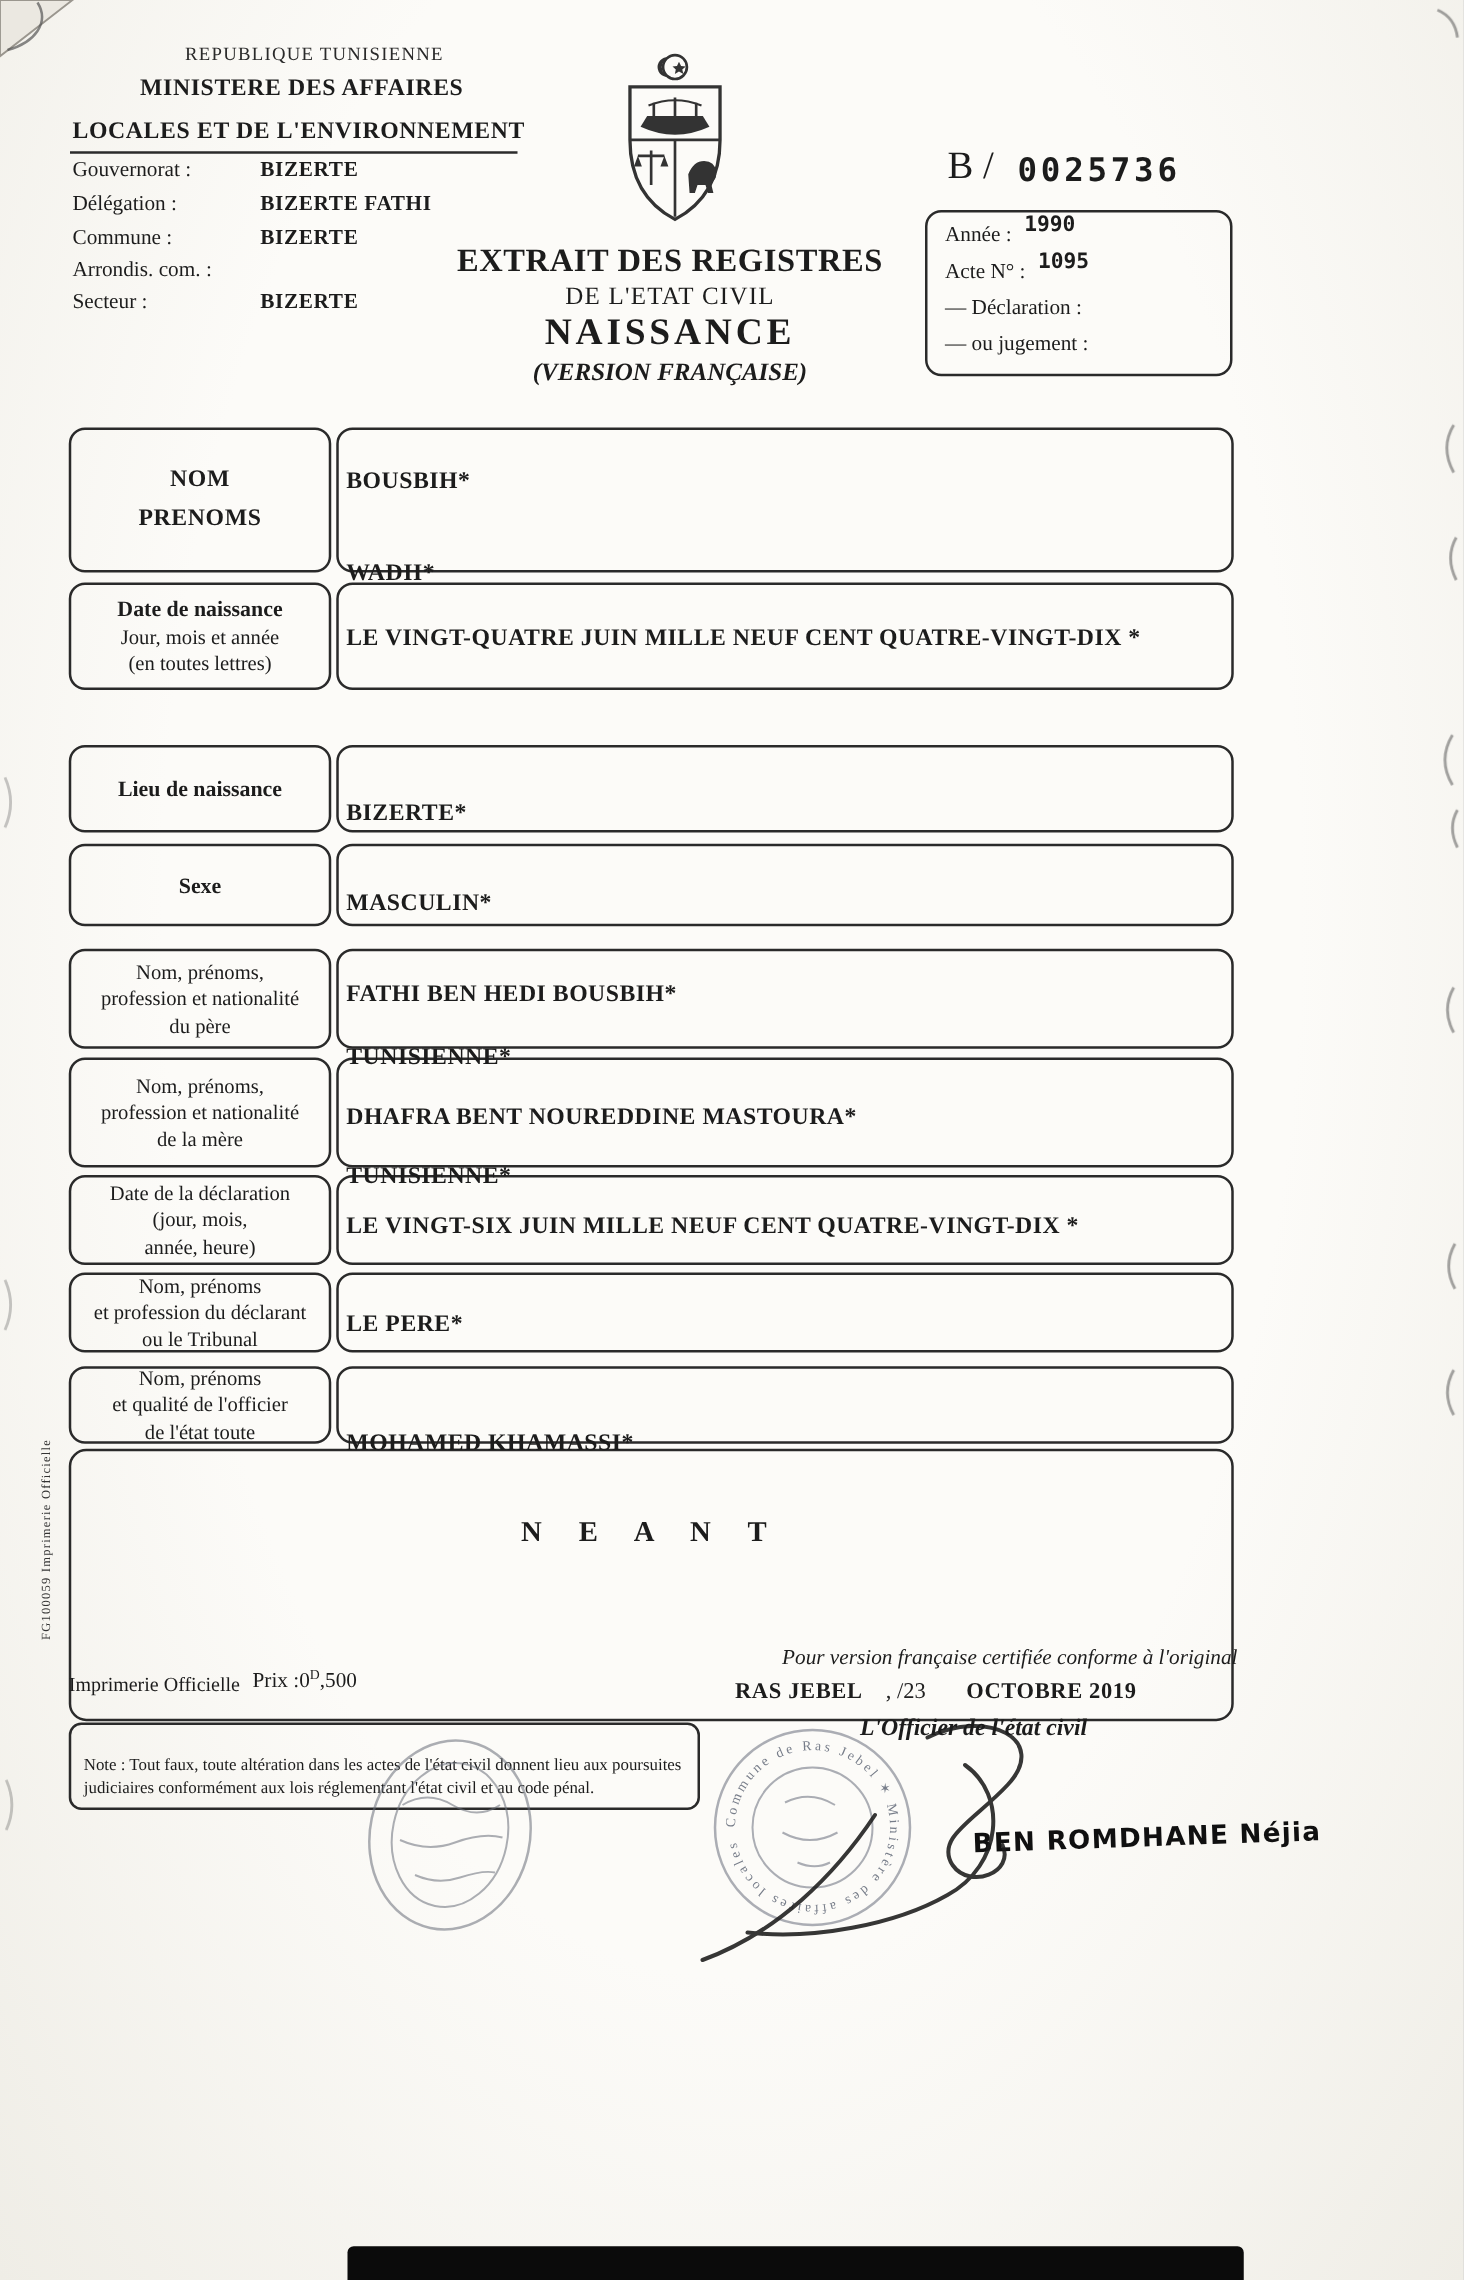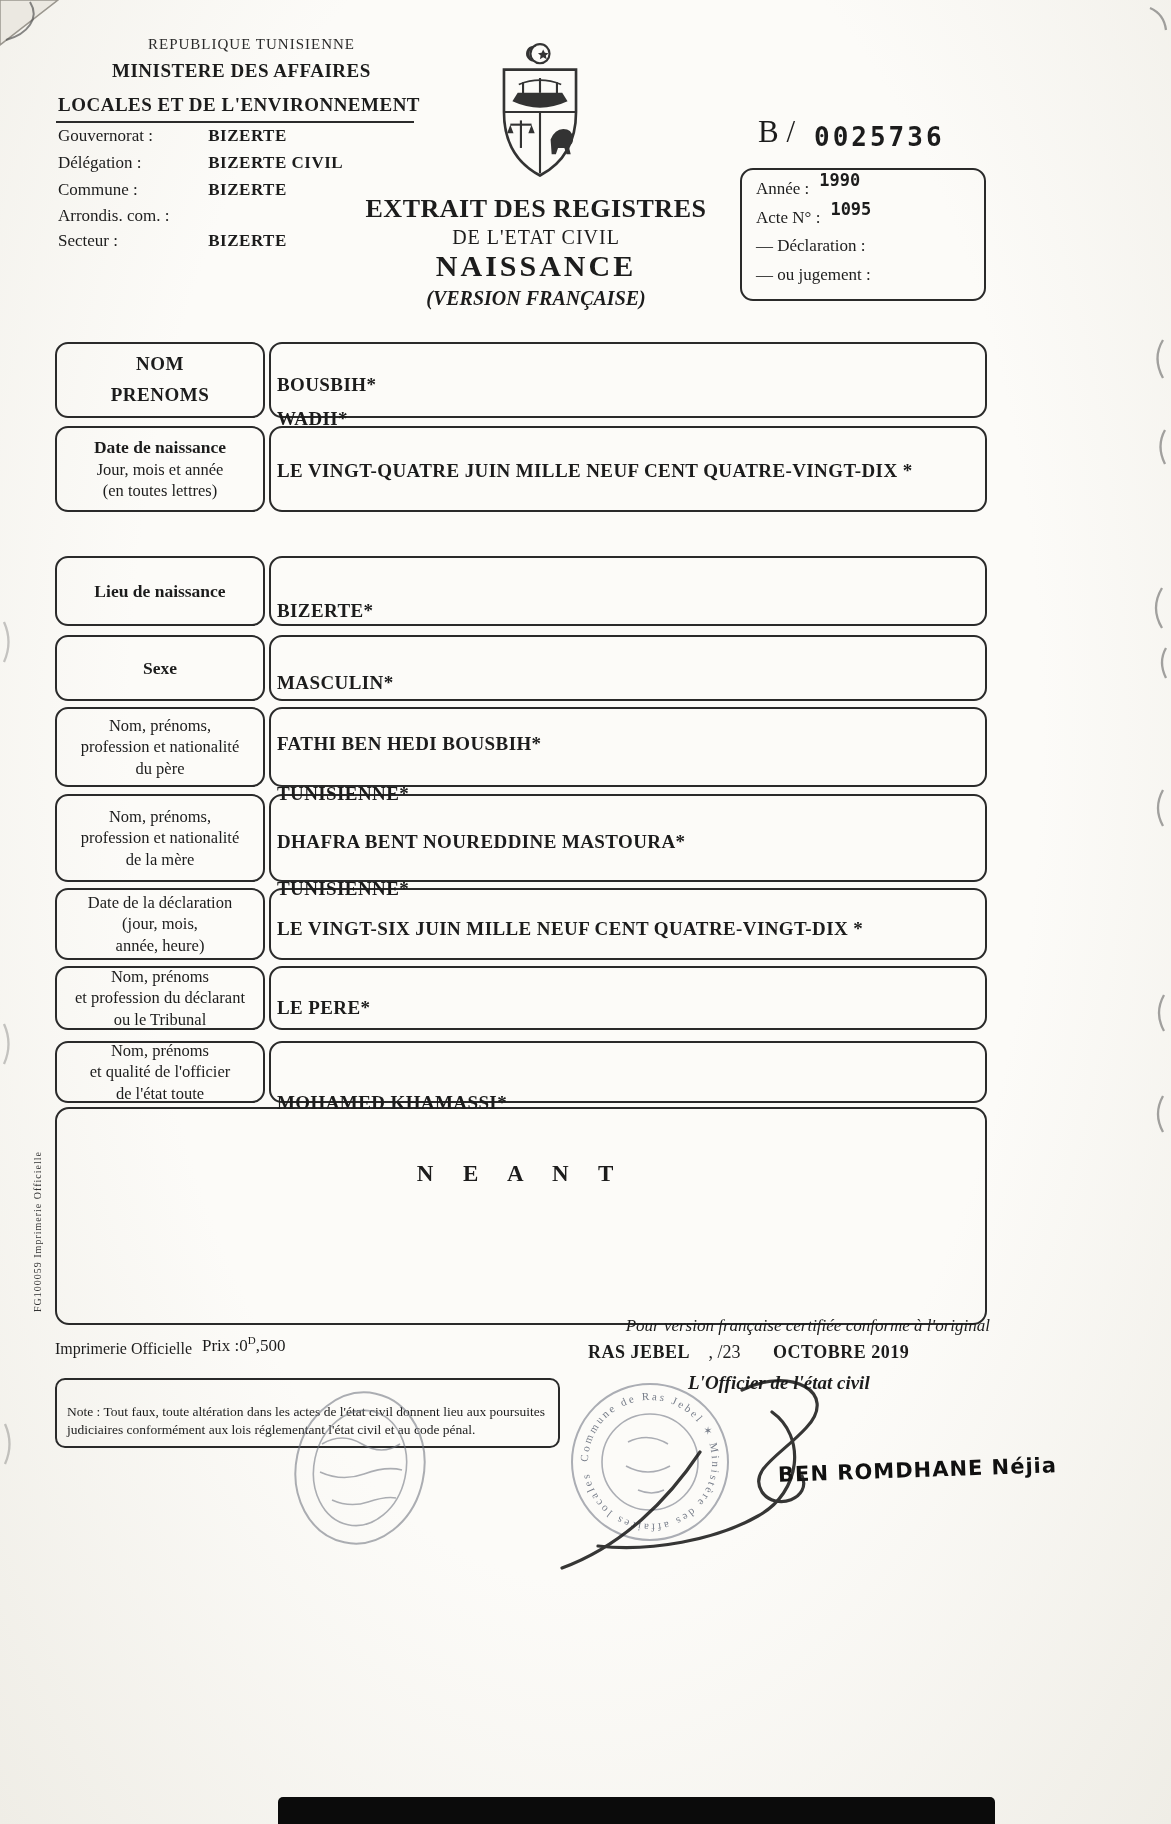--- a/index.html
+++ b/index.html
@@ -31,27 +31,27 @@
   .form{position:absolute; left:55px; top:342px; width:932px;}
   .row{display:flex; position:relative;}
   .label-box{width:210px; border:2px solid #2a2a2a; border-radius:13px; box-sizing:border-box;
     display:flex; flex-direction:column; justify-content:center; align-items:center; text-align:center; padding:4px 6px;}
   .label-box span{display:block; line-height:1.3;}
   .lb-big{font-weight:bold; font-size:19px; letter-spacing:.5px; margin:3px 0;}
   .lb-bold{font-weight:bold; font-size:17.5px;}
   .lb-reg{font-size:16.5px;}
   .value-box{flex:1; margin-left:4px; border:2px solid #2a2a2a; border-radius:13px; position:relative; box-sizing:border-box;}
   .value{position:absolute; left:6px; font-size:19px; font-weight:bold; letter-spacing:.4px; white-space:nowrap; z-index:3; background:transparent;}
-  .r1{height:76px; margin-bottom:8px;}
+  .r1{height:116px; margin-bottom:8px;}
   .r1 .v1{top:30px;} .r1 .v2{bottom:-14px;}
   .r2{height:86px; margin-bottom:8px;}
   .r2 .v1{top:32px;}
   .r3{height:70px; margin-bottom:9px;margin-top:44px;}
   .r3 .v1{bottom:2px;}
-  .r4{height:66px; margin-bottom:6px;}
+  .r4{height:66px; margin-bottom:18px;}
   .r4 .v1{bottom:5px;}
   .r5{height:80px; margin-bottom:7px;}
   .r5 .v1{top:24px;}
   .r6{height:88px; margin-bottom:6px;}
   .r6 .v1{top:-13px;} .r6 .v2{top:35px;}
   .r7{height:72px; margin-bottom:6px;}
   .r7 .v1{top:-12px;} .r7 .v2{top:28px;}
   .r8{height:64px; margin-bottom:11px;}
   .r8 .v1{bottom:9px;}
   .r9{height:62px;}
@@ -84,21 +84,21 @@
   <div class="ministry1">MINISTERE DES AFFAIRES</div>
   <div class="ministry2">LOCALES ET DE L'ENVIRONNEMENT</div>
   <div class="ministry-rule"></div>
 
   <div class="admin-row" style="top:126px">
     <span class="admin-label">Gouvernorat :</span>
     <span class="admin-value">BIZERTE</span>
   </div>
   <div class="admin-row" style="top:153px">
     <span class="admin-label">Délégation :</span>
-    <span class="admin-value">BIZERTE CIVIL</span>
+    <span class="admin-value">BIZERTE FATHI</span>
   </div>
   <div class="admin-row" style="top:180px">
     <span class="admin-label">Commune :</span>
     <span class="admin-value">BIZERTE</span>
   </div>
   <div class="admin-row" style="top:206px">
     <span class="admin-label">Arrondis. com. :</span>
     <span class="admin-value"></span>
   </div>
   <div class="admin-row" style="top:231px">

